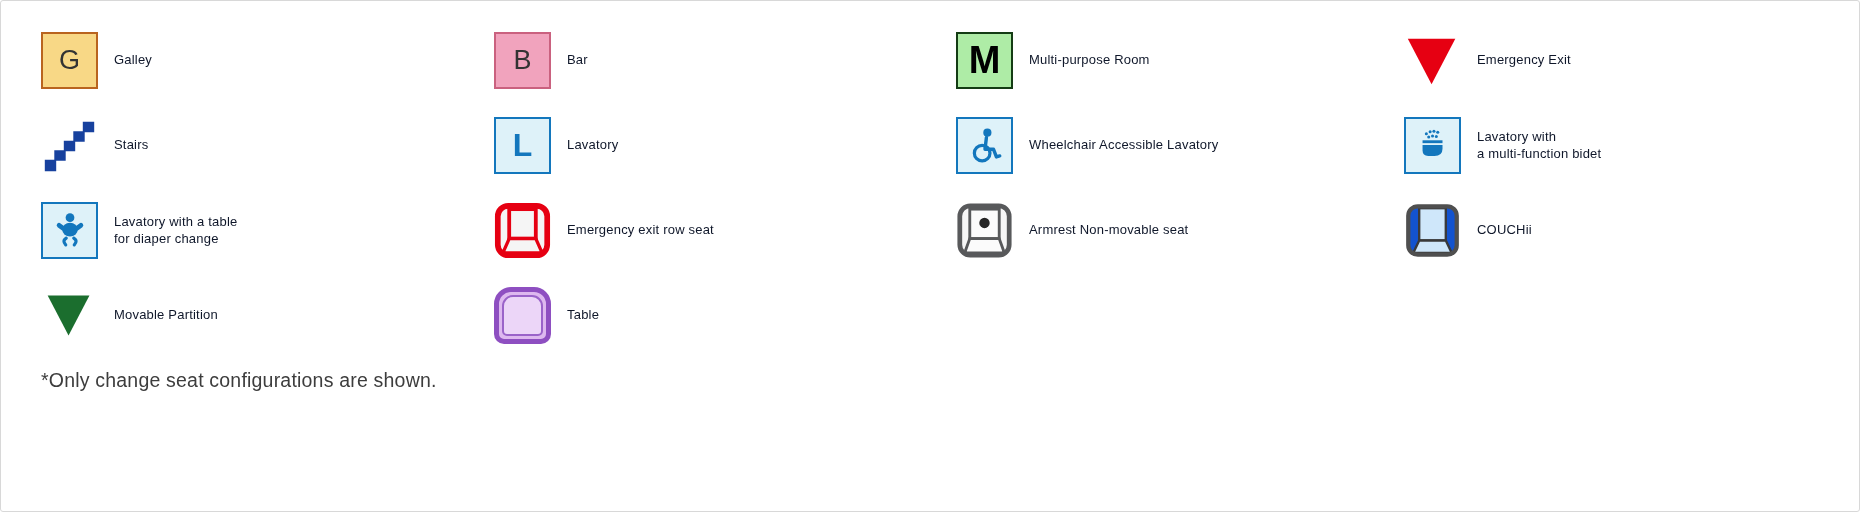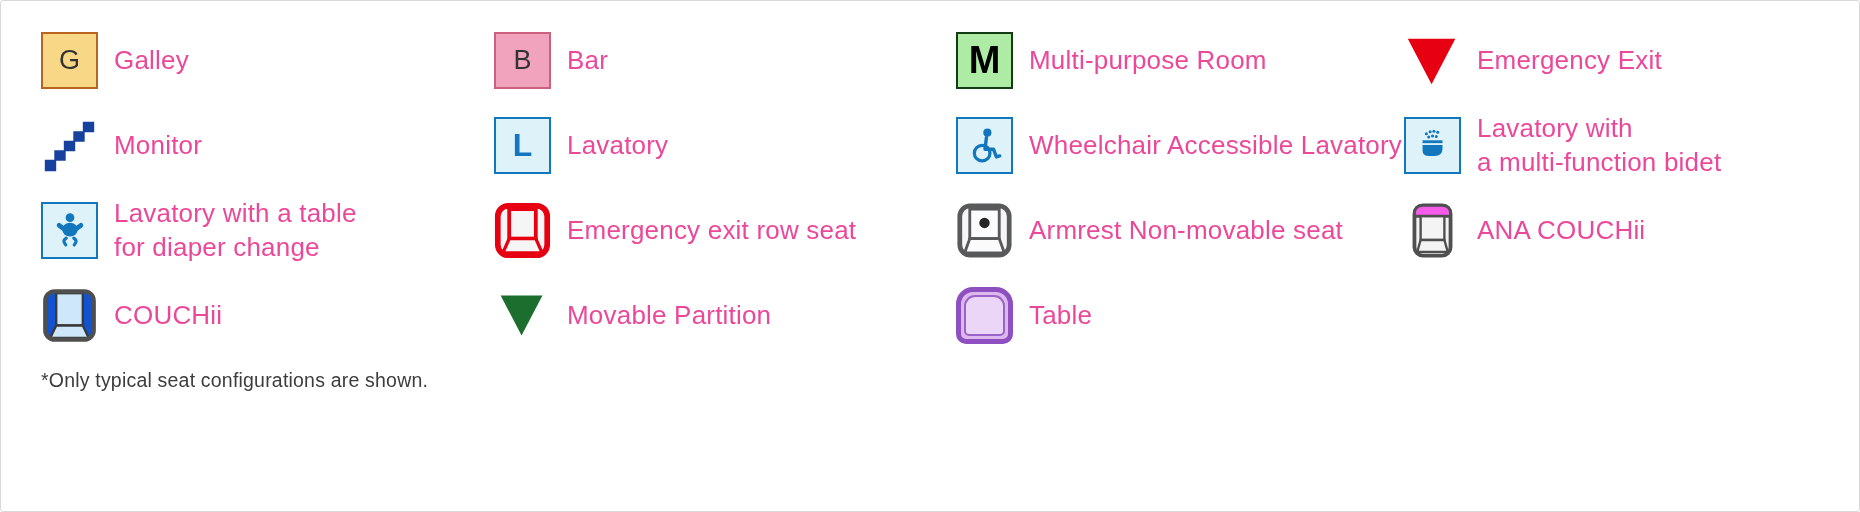--- a/index.html
+++ b/index.html
@@ -19,23 +19,23 @@
     grid-auto-rows: 85px;
     align-items: center;
     padding: 17px 0 0 40px;
   }
   .item { display: flex; align-items: center; gap: 16px; }
   .icon-box {
     width: 57px; height: 57px; flex: none;
     display: flex; align-items: center; justify-content: center;
   }
   .label {
-    font-size: 26px;
+    font-size: 13px;
     line-height: 1.28;
-    color: #ec4899;
+    color: #0f172a;
     letter-spacing: 0.2px;
     white-space: pre-line;
   }
   .sq {
     width: 57px; height: 57px; box-sizing: border-box;
     display: flex; align-items: center; justify-content: center;
   }
   .sq-galley { background: #f8d886; border: 2px solid #b9641f; }
   .sq-bar    { background: #f1a3bd; border: 2px solid #ca617f; }
   .sq-multi  { background: #aeeca6; border: 2.5px solid #143c14; }
@@ -107,21 +107,21 @@
       </div>
       <div class="label">Emergency Exit</div>
     </div>
 
     <div class="item">
       <div class="icon-box">
         <svg width="57" height="57" viewBox="0 0 60 60">
           <path d="M4 45 H14 V35 H24 V25 H34 V15 H44 V5 H56 V16 H46 V26 H36 V36 H26 V46 H16 V57 H4 Z" fill="#17419e"></path>
         </svg>
       </div>
-      <div class="label">Monitor</div>
+      <div class="label">Stairs</div>
     </div>
 
     <div class="item">
       <div class="icon-box">
         <div class="sq sq-lav">
           <span class="letter-l">L</span>
         </div>
       </div>
       <div class="label">Lavatory</div>
     </div>
@@ -196,31 +196,20 @@
         <svg width="57" height="57" viewBox="0 0 60 60">
           <rect x="4" y="4" width="52" height="52" rx="11" fill="#f6f6f6" stroke="#58595b" stroke-width="5"></rect>
           <rect x="14.5" y="7.5" width="31" height="31" fill="#fbfbfb" stroke="#58595b" stroke-width="3"></rect>
           <circle cx="30" cy="22" r="5.5" fill="#262626"></circle>
           <path d="M14.5 38.5 H45.5 L50 51 Q50.5 53.5 47.5 53.5 H12.5 Q9.5 53.5 10 51 Z" fill="#fbfbfb" stroke="#58595b" stroke-width="3"></path>
         </svg>
       </div>
       <div class="label">Armrest Non-movable seat</div>
     </div>
 
-    <div class="item">
-      <div class="icon-box">
-        <svg width="57" height="57" viewBox="0 0 60 60">
-          <rect x="11" y="3.5" width="38" height="53" rx="9" fill="#f2f2f2" stroke="#4f4f4f" stroke-width="4"></rect>
-          <path d="M20 3.5 H40 Q49 3.5 49 12.5 V15 H11 V12.5 Q11 3.5 20 3.5 Z" fill="#f55ae8" stroke="#4f4f4f" stroke-width="3"></path>
-          <rect x="17.5" y="15" width="25" height="25" fill="#f4f4f4" stroke="#4f4f4f" stroke-width="2.5"></rect>
-          <path d="M17.5 40 H42.5 L45.5 50.5 Q46 52.5 43.5 52.5 H16.5 Q14 52.5 14.5 50.5 Z" fill="#f4f4f4" stroke="#4f4f4f" stroke-width="2.5"></path>
-        </svg>
-      </div>
-      <div class="label">ANA COUCHii</div>
-    </div>
 
     <div class="item">
       <div class="icon-box">
         <svg width="57" height="57" viewBox="0 0 60 60">
           <rect x="4.5" y="4.5" width="51" height="51" rx="10" fill="#1353cf"></rect>
           <rect x="16" y="6.5" width="28" height="34" fill="#cfe7fa" stroke="#3a3a3a" stroke-width="2.5"></rect>
           <path d="M16 40.5 H44 L49.5 52 Q50 53.5 47.5 53.5 H12.5 Q10 53.5 10.5 52 Z" fill="#cfe7fa" stroke="#3a3a3a" stroke-width="2.5"></path>
           <rect x="4.5" y="4.5" width="51" height="51" rx="10" fill="none" stroke="#4f4f4f" stroke-width="4.5"></rect>
         </svg>
       </div>
@@ -240,14 +229,14 @@
       <div class="icon-box">
         <div class="table-outer">
           <div class="table-inner"></div>
         </div>
       </div>
       <div class="label">Table</div>
     </div>
 
   </div>
 
-  <div class="footnote">*Only typical seat configurations are shown.</div>
+  <div class="footnote">*Only change seat configurations are shown.</div>
 </div>
 
 </body></html>

